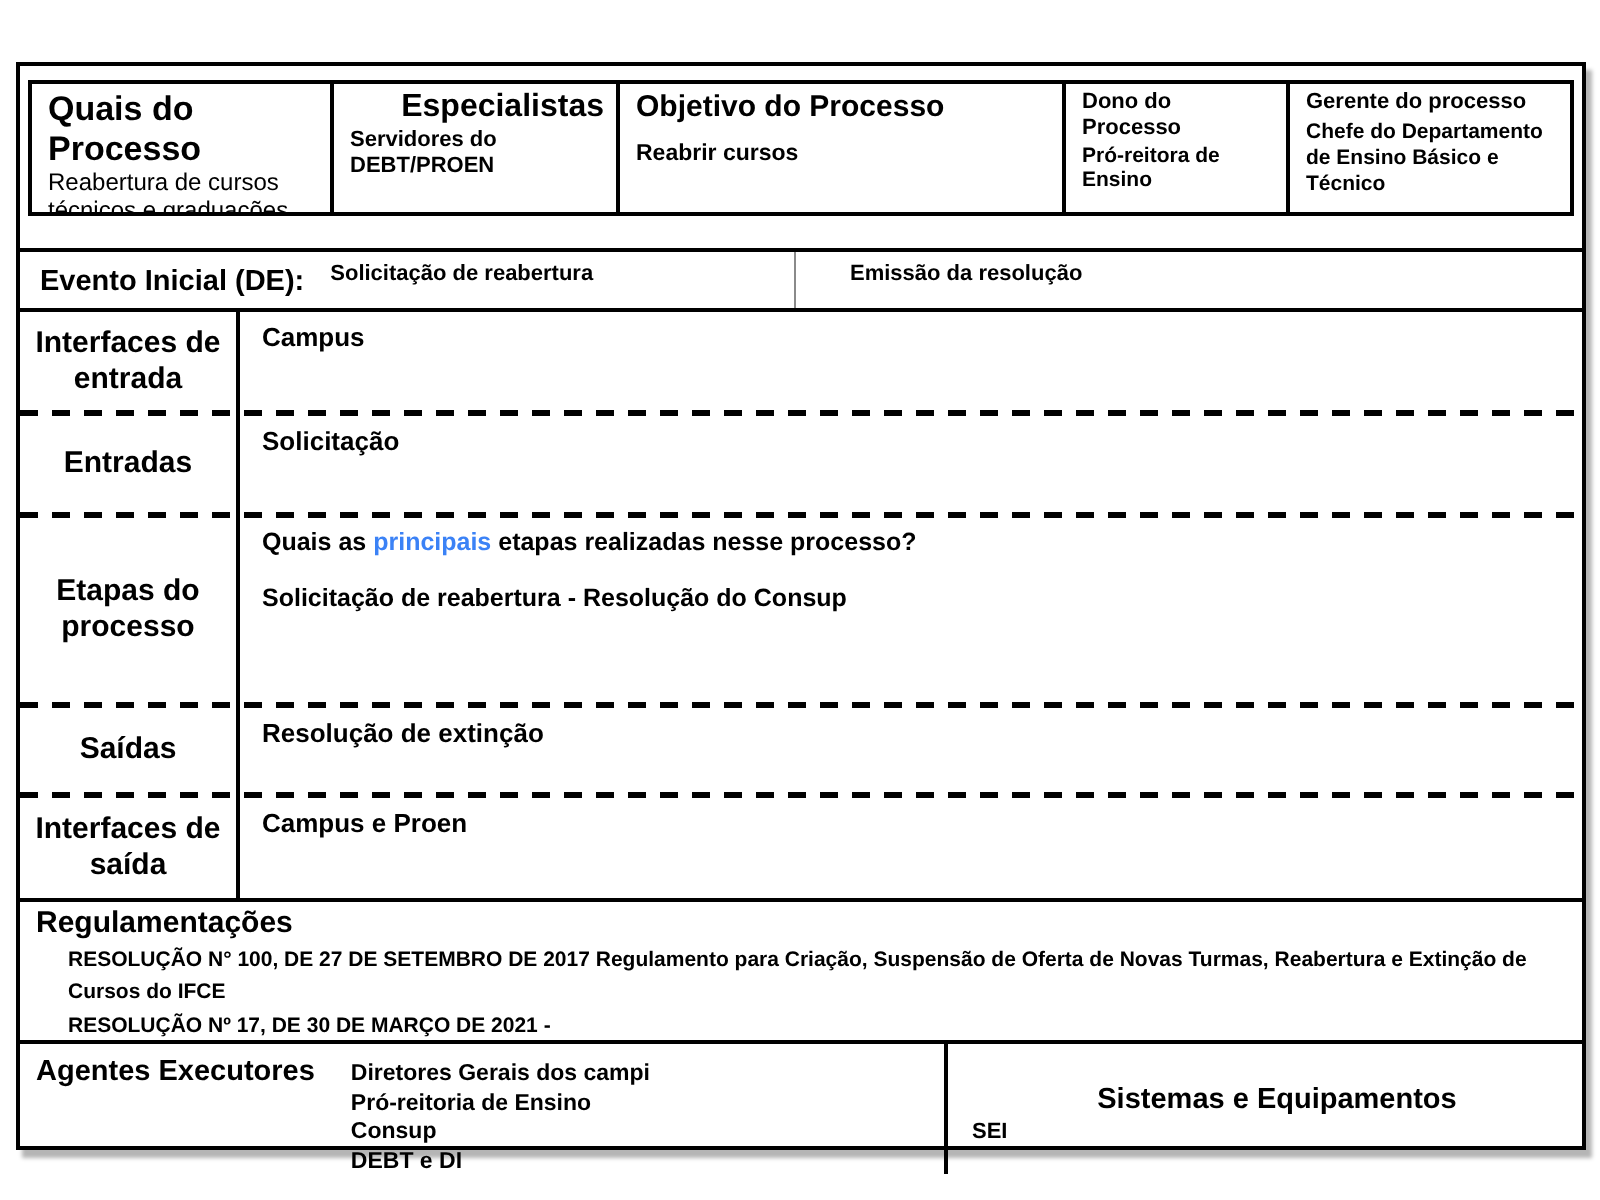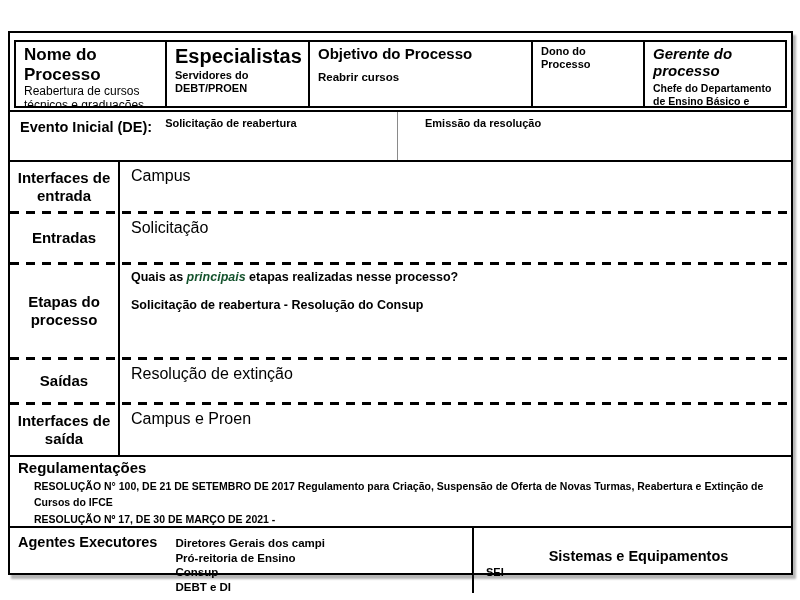--- a/index.html
+++ b/index.html
@@ -21,52 +21,52 @@
     border:2px solid #000;border-left:none;box-sizing:border-box;
     padding:3px 6px 0 8px;overflow:hidden;
   }
   .hcell:first-child{border-left:2px solid #000;}
   .hcell .htitle{font-weight:bold;line-height:1.15;}
   .hcell .hvalue{line-height:1.15;}
   .c-nome{width:153px;}
   .c-nome .htitle{font-size:17px;}
   .c-nome .hvalue{font-size:12px;font-weight:normal;margin-top:1px;}
   .c-esp{width:143px;}
-  .c-esp .htitle{font-size:20px;}
+  .c-esp .htitle{font-size:16px;text-align:right;}
   .c-esp .hvalue{font-size:11px;font-weight:bold;margin-top:1px;}
   .c-obj{width:223px;}
   .c-obj .htitle{font-size:15px;}
   .c-obj .hvalue{font-size:11.5px;font-weight:bold;margin-top:9px;}
   .c-dono{width:112px;}
   .c-dono .htitle{font-size:11px;}
   .c-dono .hvalue{font-size:10.5px;font-weight:bold;margin-top:2px;}
   .c-ger{flex:1;}
-  .c-ger .htitle{font-size:15px;font-style:italic;}
+  .c-ger .htitle{font-size:11px;}
   .c-ger .hvalue{font-size:10.5px;font-weight:bold;margin-top:2px;line-height:1.25;}
   
   .evento-row{
-    display:flex;height:52px;box-sizing:border-box;margin-top:2px;
+    display:flex;height:32px;box-sizing:border-box;margin-top:16px;
     border-top:2px solid #000;border-bottom:2px solid #000;
   }
   .evento-half{display:flex;align-items:flex-start;}
   .evento-left{width:388px;border-right:1px solid #8a8a8a;box-sizing:border-box;padding-left:10px;}
   .evento-right{flex:1;padding-left:14px;}
   .evento-label{font-weight:bold;font-size:14.5px;line-height:30px;white-space:nowrap;}
   .evento-value{font-weight:bold;font-size:11px;padding-top:5px;margin-left:13px;white-space:nowrap;}
   
   .body-grid{position:relative;height:293px;}
   .vline{position:absolute;left:108px;top:0;bottom:0;width:2px;background:#000;}
   .brow{display:flex;}
   .blabel{
     width:108px;display:flex;align-items:center;justify-content:center;
     text-align:center;font-weight:bold;font-size:15px;line-height:1.2;
     box-sizing:border-box;padding:0 4px;
   }
   .bcontent{flex:1;padding:5px 10px 0 13px;box-sizing:border-box;}
-  .bvalue{font-weight:normal;font-size:16px;}
+  .bvalue{font-weight:bold;font-size:13px;}
   .dashsep{
     height:3px;width:100%;
     background:repeating-linear-gradient(90deg,#000 0 9px,transparent 9px 16px);
   }
   .r1{height:49px;} .r2{height:48px;} .r3{height:92px;} .r4{height:42px;} .r5{height:50px;}
   .etapas-q{font-weight:bold;font-size:12.5px;}
   .etapas-v{font-weight:bold;font-size:12.5px;margin-top:14px;}
   
   .regs{height:71px;border-top:2px solid #000;box-sizing:border-box;padding:2px 8px 0 8px;}
   .regs-title{font-weight:bold;font-size:15px;}
@@ -82,33 +82,34 @@
   .sistemas-title{font-weight:bold;font-size:14.5px;padding-top:20px;text-align:center;}
   .sistemas-value{font-weight:bold;font-size:11px;margin-top:2px;}
 </style>
 </head>
 <body>
 
 <div class="sheet">
 
   <div class="header-row">
     <div class="hcell c-nome">
-      <div class="htitle">Nome do Processo</div>
+      <div class="htitle">Quais do Processo</div>
       <div class="hvalue">Reabertura de cursos técnicos e graduações presenciais suspensos</div>
     </div>
     <div class="hcell c-esp">
       <div class="htitle">Especialistas</div>
       <div class="hvalue">Servidores do DEBT/PROEN</div>
     </div>
     <div class="hcell c-obj">
       <div class="htitle">Objetivo do Processo</div>
       <div class="hvalue">Reabrir cursos</div>
     </div>
     <div class="hcell c-dono">
       <div class="htitle">Dono do Processo</div>
+      <div class="hvalue">Pró-reitora de Ensino</div>
     </div>
     <div class="hcell c-ger">
       <div class="htitle">Gerente do processo</div>
       <div class="hvalue">Chefe do Departamento de Ensino Básico e Técnico</div>
     </div>
   </div>
 
   <div class="evento-row">
     <div class="evento-half evento-left">
       <span class="evento-label">Evento Inicial (DE):</span>
@@ -134,21 +135,21 @@
       <div class="blabel">Entradas</div>
       <div class="bcontent">
         <div class="bvalue">Solicitação</div>
       </div>
     </div>
     <div class="dashsep"></div>
 
     <div class="brow r3">
       <div class="blabel">Etapas do processo</div>
       <div class="bcontent">
-        <div class="etapas-q"><span>Quais as </span><span class="hl" style="color: #14532d; font-style: italic;">principais</span><span> etapas realizadas nesse processo?</span></div>
+        <div class="etapas-q"><span>Quais as </span><span class="hl" style="color: #3b82f6;">principais</span><span> etapas realizadas nesse processo?</span></div>
         <div class="etapas-v">Solicitação de reabertura - Resolução do Consup</div>
       </div>
     </div>
     <div class="dashsep"></div>
 
     <div class="brow r4">
       <div class="blabel">Saídas</div>
       <div class="bcontent">
         <div class="bvalue">Resolução de extinção</div>
       </div>
@@ -159,21 +160,21 @@
       <div class="blabel">Interfaces de saída</div>
       <div class="bcontent">
         <div class="bvalue">Campus e Proen</div>
       </div>
     </div>
   </div>
 
   <div class="regs">
     <div class="regs-title">Regulamentações</div>
     <div class="regs-items">
-      <div class="regs-item">RESOLUÇÃO N° 100, DE 21 DE SETEMBRO DE 2017 Regulamento para Criação, Suspensão de Oferta de Novas Turmas, Reabertura e Extinção de Cursos do IFCE</div>
+      <div class="regs-item">RESOLUÇÃO N° 100, DE 27 DE SETEMBRO DE 2017 Regulamento para Criação, Suspensão de Oferta de Novas Turmas, Reabertura e Extinção de Cursos do IFCE</div>
       <div class="regs-item">RESOLUÇÃO Nº 17, DE 30 DE MARÇO DE 2021 -</div>
     </div>
   </div>
 
   <div class="bottom-row">
     <div class="agentes">
       <div class="agentes-title">Agentes Executores</div>
       <div class="agentes-list">
         <div class="agentes-item">Diretores Gerais dos campi</div>
         <div class="agentes-item">Pró-reitoria de Ensino</div>

